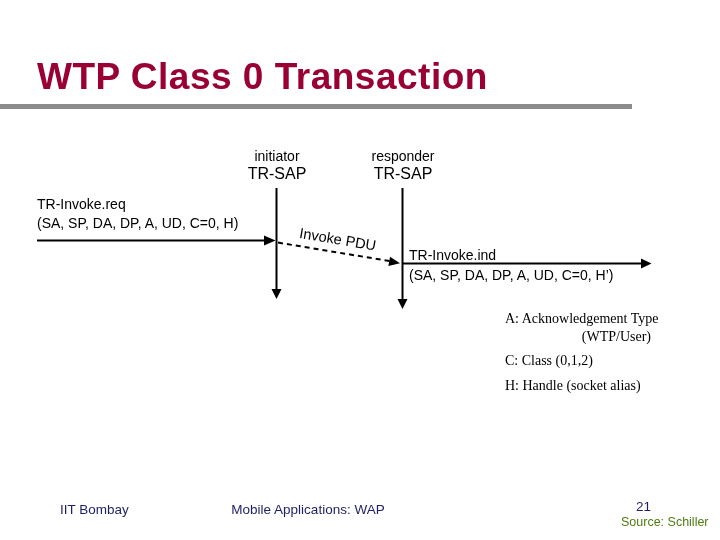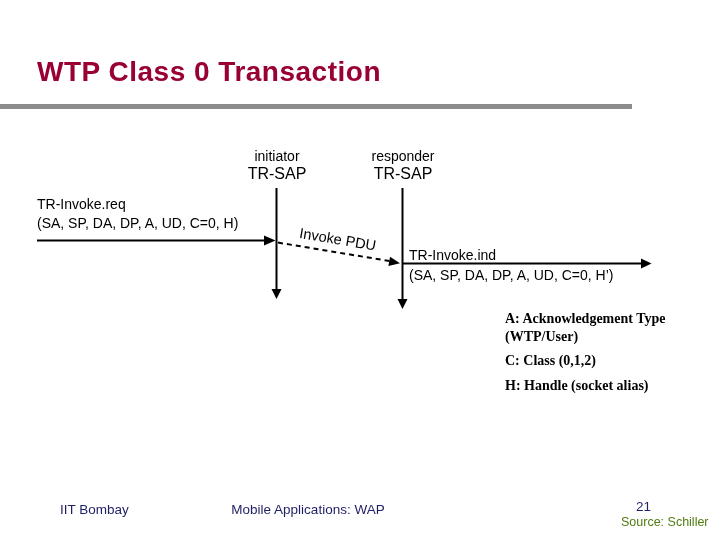--- a/index.html
+++ b/index.html
@@ -13,21 +13,21 @@
     width: 720px;
     height: 540px;
     background: #ffffff;
     overflow: hidden;
   }
   .abs { position: absolute; }
 
   .title {
     left: 37px;
     top: 56px;
-    font-size: 28px;
+    font-size: 37px;
     font-weight: bold;
     color: #990033;
     letter-spacing: 0.5px;
     white-space: nowrap;
   }
   .title-rule {
     left: 0;
     top: 104px;
     width: 632px;
     height: 5px;
@@ -66,21 +66,21 @@
   .diagram-svg {
     left: 0;
     top: 0;
     width: 720px;
     height: 540px;
     pointer-events: none;
   }
 
   .legend-line {
     font-family: "Liberation Serif", serif;
-    font-weight: bold;
+    font-weight: normal;
     font-size: 14px;
     color: #000000;
     white-space: nowrap;
   }
 
   .footer-text {
     font-size: 13.5px;
     color: #1f1f66;
     white-space: nowrap;
   }
@@ -139,21 +139,21 @@
     <polygon points="264,235.5 264,245.5 275.5,240.5" fill="#000"></polygon>
 
     <line x1="278" y1="242.6" x2="390" y2="261.1" stroke="#000" stroke-width="2" stroke-dasharray="5 4"></line>
     <polygon points="388.4,265.9 390,256.8 400,263.2" fill="#000"></polygon>
 
     <line x1="403" y1="263.5" x2="642" y2="263.5" stroke="#000" stroke-width="2"></line>
     <polygon points="641,258.5 641,268.5 651.5,263.5" fill="#000"></polygon>
   </svg>
 
   <div class="abs legend-line" style="left:505px; top:311px;">A: Acknowledgement Type</div>
-  <div class="abs legend-line" style="left:505px; top:329px; width:146px; text-align:left;">(WTP/User)</div>
+  <div class="abs legend-line" style="left:505px; top:329px; width:146px; text-align:right;">(WTP/User)</div>
   <div class="abs legend-line" style="left:505px; top:353px;">C: Class (0,1,2)</div>
   <div class="abs legend-line" style="left:505px; top:378px;">H: Handle (socket alias)</div>
 
   <div class="abs footer-text" style="left:60px; top:502px;">IIT Bombay</div>
   <div class="abs footer-text footer-center">Mobile Applications: WAP</div>
   <div class="abs footer-text" style="left:636px; top:499px;">21</div>
   <div class="abs footer-source">Source: Schiller</div>
 
 </div>
 

